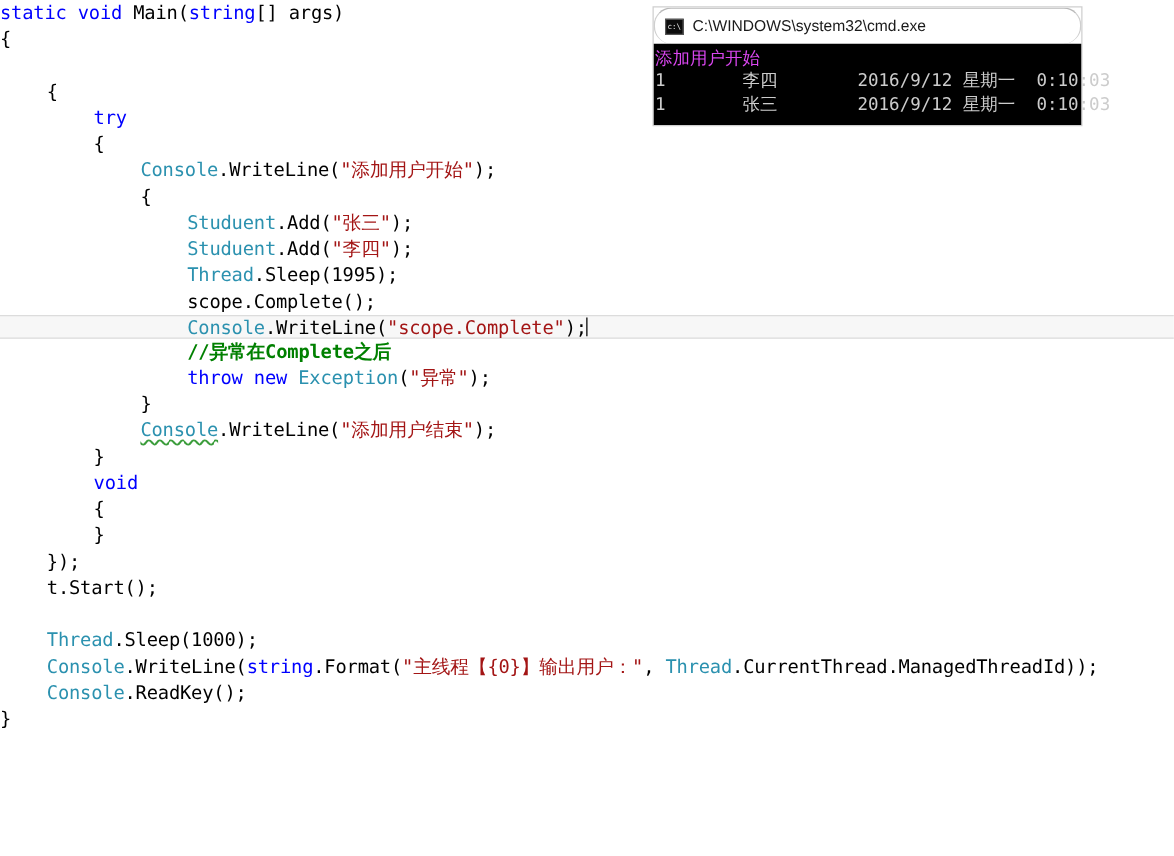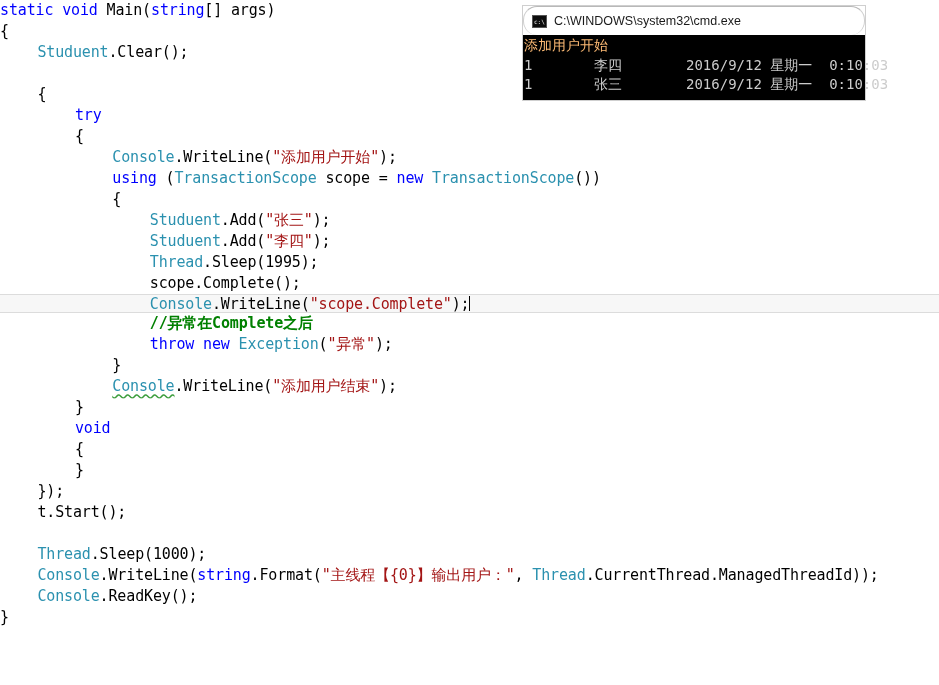--- a/index.html
+++ b/index.html
@@ -112,24 +112,24 @@
     color: #1a1a1a;
     white-space: nowrap;
   }
   #console-body {
     background: #000000;
     padding: 2px 0 6px 0;
     width: 342px;
     box-sizing: border-box;
   }
   .con-line {
-    font-family: Liberation Mono, monospace;
+    font-family: Liberation Sans, sans-serif;
     font-size: 14px;
     line-height: 19px;
-    color: #fdba74;
+    color: #d946ef;
     white-space: pre;
     padding-left: 1px;
   }
   .con-row {
     font-family: "DejaVu Sans Mono", "Liberation Mono", monospace;
     font-size: 14px;
     line-height: 19px;
     color: #cccccc;
     white-space: pre;
     padding-left: 1px;
@@ -139,27 +139,25 @@
   .con-c2 { width: 92px; flex: 0 0 auto; }
   .con-c3 { flex: 0 0 auto; }
 </style>
 </head>
 <body>
 
 <div id="editor">
   <div id="code-lines">
       <div class="code-line"><span class="tk kw">static</span><span class="tk pln"> </span><span class="tk kw">void</span><span class="tk pln"> Main(</span><span class="tk kw">string</span><span class="tk pln">[] args)</span></div>
       <div class="code-line"><span class="tk pln">{</span></div>
-      <div class="code-line"><span class="tk pln" style="display: inline-block; width: 37.44px;"></span><span class="tk typ">Studuent</span><span class="tk pln">.Clear();</span></div>
       <div class="code-line">&nbsp;</div>
       <div class="code-line"><span class="tk pln" style="display: inline-block; width: 37.44px;"></span><span class="tk pln">{</span></div>
       <div class="code-line"><span class="tk pln" style="display: inline-block; width: 74.88px;"></span><span class="tk kw">try</span></div>
       <div class="code-line"><span class="tk pln" style="display: inline-block; width: 74.88px;"></span><span class="tk pln">{</span></div>
       <div class="code-line"><span class="tk pln" style="display: inline-block; width: 112.32px;"></span><span class="tk typ">Console</span><span class="tk pln">.WriteLine(</span><span class="tk str">"添加用户开始"</span><span class="tk pln">);</span></div>
-      <div class="code-line"><span class="tk pln" style="display: inline-block; width: 112.32px;"></span><span class="tk kw">using</span><span class="tk pln"> (</span><span class="tk typ">TransactionScope</span><span class="tk pln"> scope = </span><span class="tk kw">new</span><span class="tk pln"> </span><span class="tk typ">TransactionScope</span><span class="tk pln">())</span></div>
       <div class="code-line"><span class="tk pln" style="display: inline-block; width: 112.32px;"></span><span class="tk pln">{</span></div>
       <div class="code-line"><span class="tk pln" style="display: inline-block; width: 149.76px;"></span><span class="tk typ">Studuent</span><span class="tk pln">.Add(</span><span class="tk str">"张三"</span><span class="tk pln">);</span></div>
       <div class="code-line"><span class="tk pln" style="display: inline-block; width: 149.76px;"></span><span class="tk typ">Studuent</span><span class="tk pln">.Add(</span><span class="tk str">"李四"</span><span class="tk pln">);</span></div>
       <div class="code-line"><span class="tk pln" style="display: inline-block; width: 149.76px;"></span><span class="tk typ">Thread</span><span class="tk pln">.Sleep(1995);</span></div>
       <div class="code-line"><span class="tk pln" style="display: inline-block; width: 149.76px;"></span><span class="tk pln">scope.Complete();</span></div>
       <div class="code-line current"><span class="tk pln" style="display: inline-block; width: 149.76px;"></span><span class="tk typ">Console</span><span class="tk pln">.WriteLine(</span><span class="tk str">"scope.Complete"</span><span class="tk pln">);</span><span class="caret"></span></div>
       <div class="code-line"><span class="tk pln" style="display: inline-block; width: 149.76px;"></span><span class="tk cmt">//异常在Complete之后</span></div>
       <div class="code-line"><span class="tk pln" style="display: inline-block; width: 149.76px;"></span><span class="tk kw">throw</span><span class="tk pln"> </span><span class="tk kw">new</span><span class="tk pln"> </span><span class="tk typ">Exception</span><span class="tk pln">(</span><span class="tk str">"异常"</span><span class="tk pln">);</span></div>
       <div class="code-line"><span class="tk pln" style="display: inline-block; width: 112.32px;"></span><span class="tk pln">}</span></div>
       <div class="code-line"><span class="tk pln" style="display: inline-block; width: 112.32px;"></span><span class="tk typ sqg">Console</span><span class="tk pln">.WriteLine(</span><span class="tk str">"添加用户结束"</span><span class="tk pln">);</span></div>

